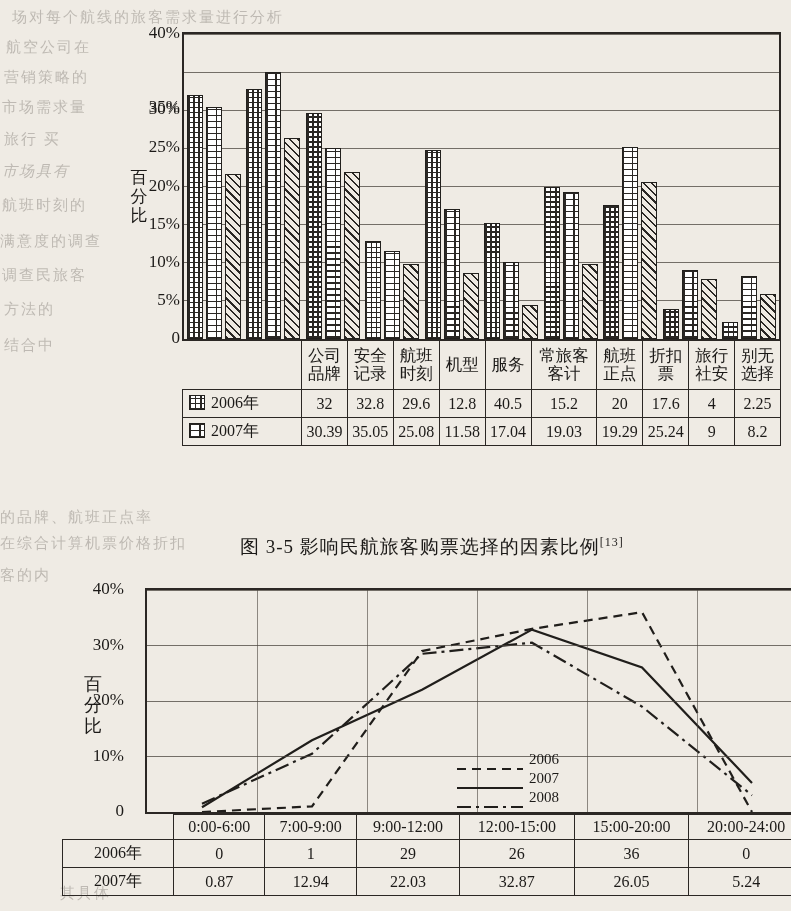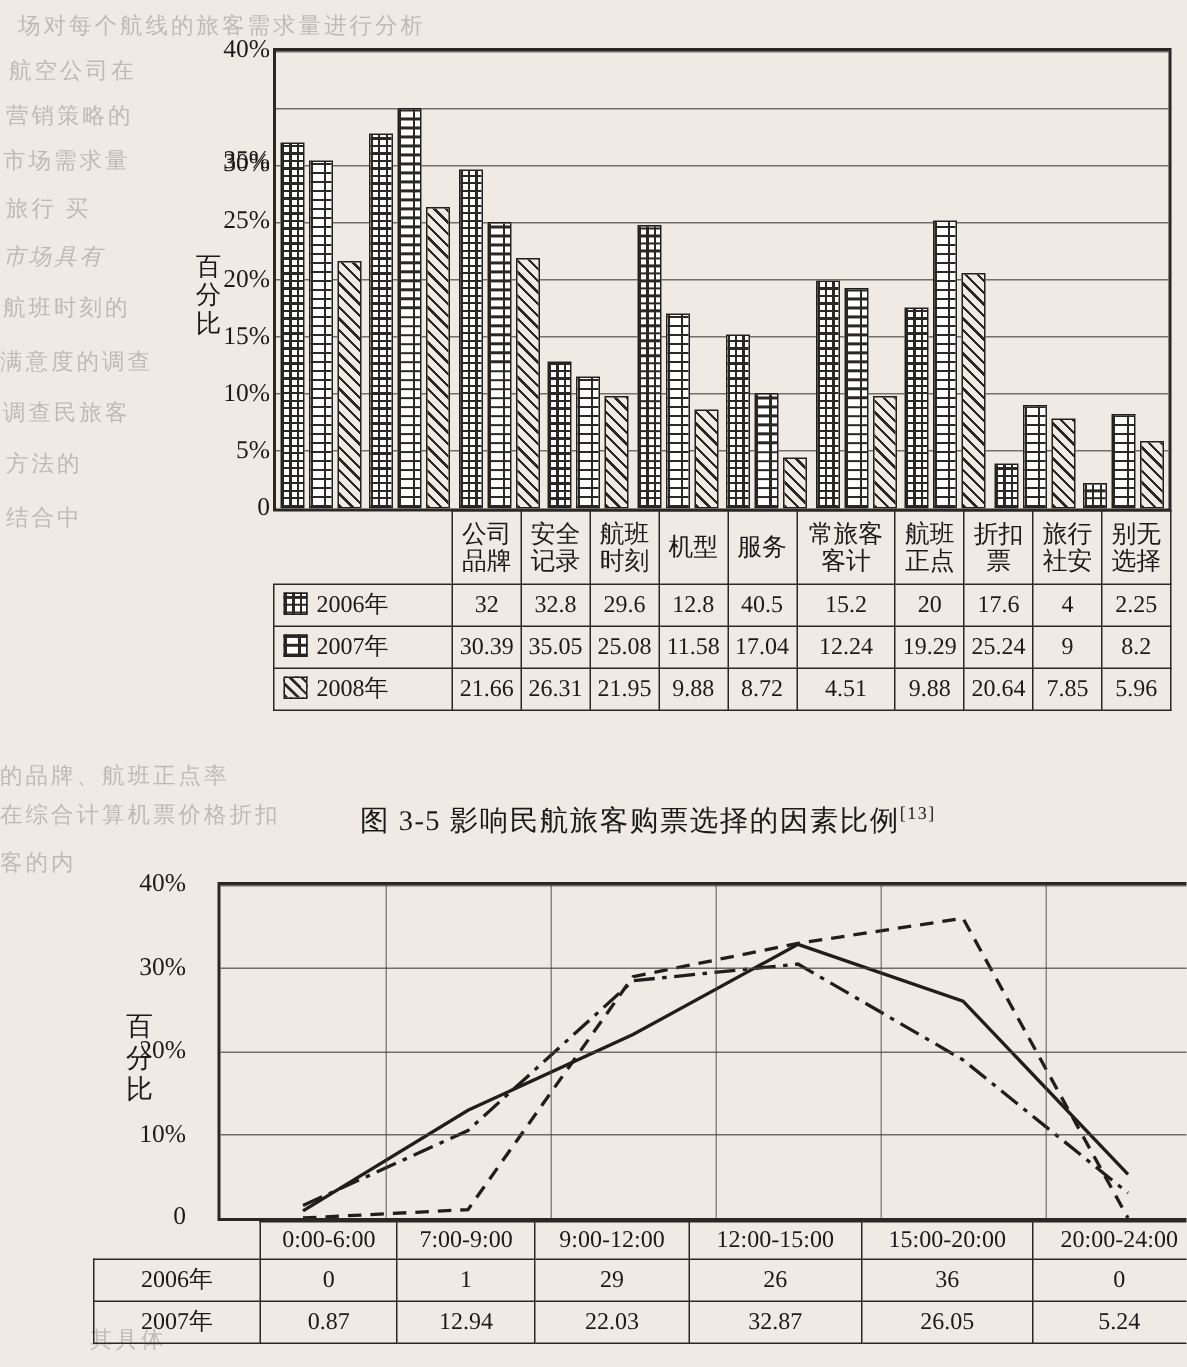--- a/index.html
+++ b/index.html
@@ -347,38 +347,25 @@
             <td>4</td>
             <td>2.25</td>
           </tr>
           <tr>
             <td class="legcell"><span class="swatch p2007"></span>2007年</td>
             <td>30.39</td>
             <td>35.05</td>
             <td>25.08</td>
             <td>11.58</td>
             <td>17.04</td>
-            <td>12.24</td>
+            <td>19.03</td>
             <td>19.29</td>
             <td>25.24</td>
             <td>9</td>
             <td>8.2</td>
-          </tr>
-          <tr>
-            <td class="legcell"><span class="swatch p2008"></span>2008年</td>
-            <td>21.66</td>
-            <td>26.31</td>
-            <td>21.95</td>
-            <td>9.88</td>
-            <td>8.72</td>
-            <td>4.51</td>
-            <td>9.88</td>
-            <td>20.64</td>
-            <td>7.85</td>
-            <td>5.96</td>
           </tr>
         </tbody>
     </table>
 
     <div class="caption">
       <span>图 3-5   影响民航旅客购票选择的因素比例</span><sup>[13]</sup>
     </div>
   </div>
 
   <div id="fig-bot">
@@ -402,20 +389,40 @@
           <div class="vgrid" style="left: 220px;"></div>
           <div class="vgrid" style="left: 330px;"></div>
           <div class="vgrid" style="left: 440px;"></div>
           <div class="vgrid" style="left: 550px;"></div>
         </div>
       <svg id="bot-lines" width="660" height="222" viewBox="0 0 660 222" preserveAspectRatio="none">
           <polyline points="55.0,222.0 165.0,216.4 275.0,61.1 385.0,38.9 495.0,22.2 605.0,222.0" fill="none" stroke="#201e1b" stroke-width="2.2" stroke-dasharray="9,6"></polyline>
           <polyline points="55.0,217.2 165.0,150.2 275.0,99.7 385.0,39.6 495.0,77.4 605.0,192.9" fill="none" stroke="#201e1b" stroke-width="2.2"></polyline>
           <polyline points="55.0,213.7 165.0,163.7 275.0,63.8 385.0,52.7 495.0,116.6 605.0,205.3" fill="none" stroke="#201e1b" stroke-width="2.2" stroke-dasharray="14,5,3,5"></polyline>
         </svg>
+      <div class="legend2" id="bot-legend">
+          <div class="row">
+            <span class="key"><svg width="66" height="6">
+                <line x1="0" y1="3" x2="66" y2="3" stroke="#201e1b" stroke-width="2.2" stroke-dasharray="9,6"></line>
+              </svg></span>
+            <span>2006</span>
+          </div>
+          <div class="row">
+            <span class="key"><svg width="66" height="6">
+                <line x1="0" y1="3" x2="66" y2="3" stroke="#201e1b" stroke-width="2.2"></line>
+              </svg></span>
+            <span>2007</span>
+          </div>
+          <div class="row">
+            <span class="key"><svg width="66" height="6">
+                <line x1="0" y1="3" x2="66" y2="3" stroke="#201e1b" stroke-width="2.2" stroke-dasharray="14,5,3,5"></line>
+              </svg></span>
+            <span>2008</span>
+          </div>
+        </div>
     </div>
 
     <table id="tbl-bot">
       <tbody id="tbl-bot-body">
           <tr>
             <td class="rlab" style="border: none;"></td>
             <td>0:00-6:00</td>
             <td>7:00-9:00</td>
             <td>9:00-12:00</td>
             <td>12:00-15:00</td>

